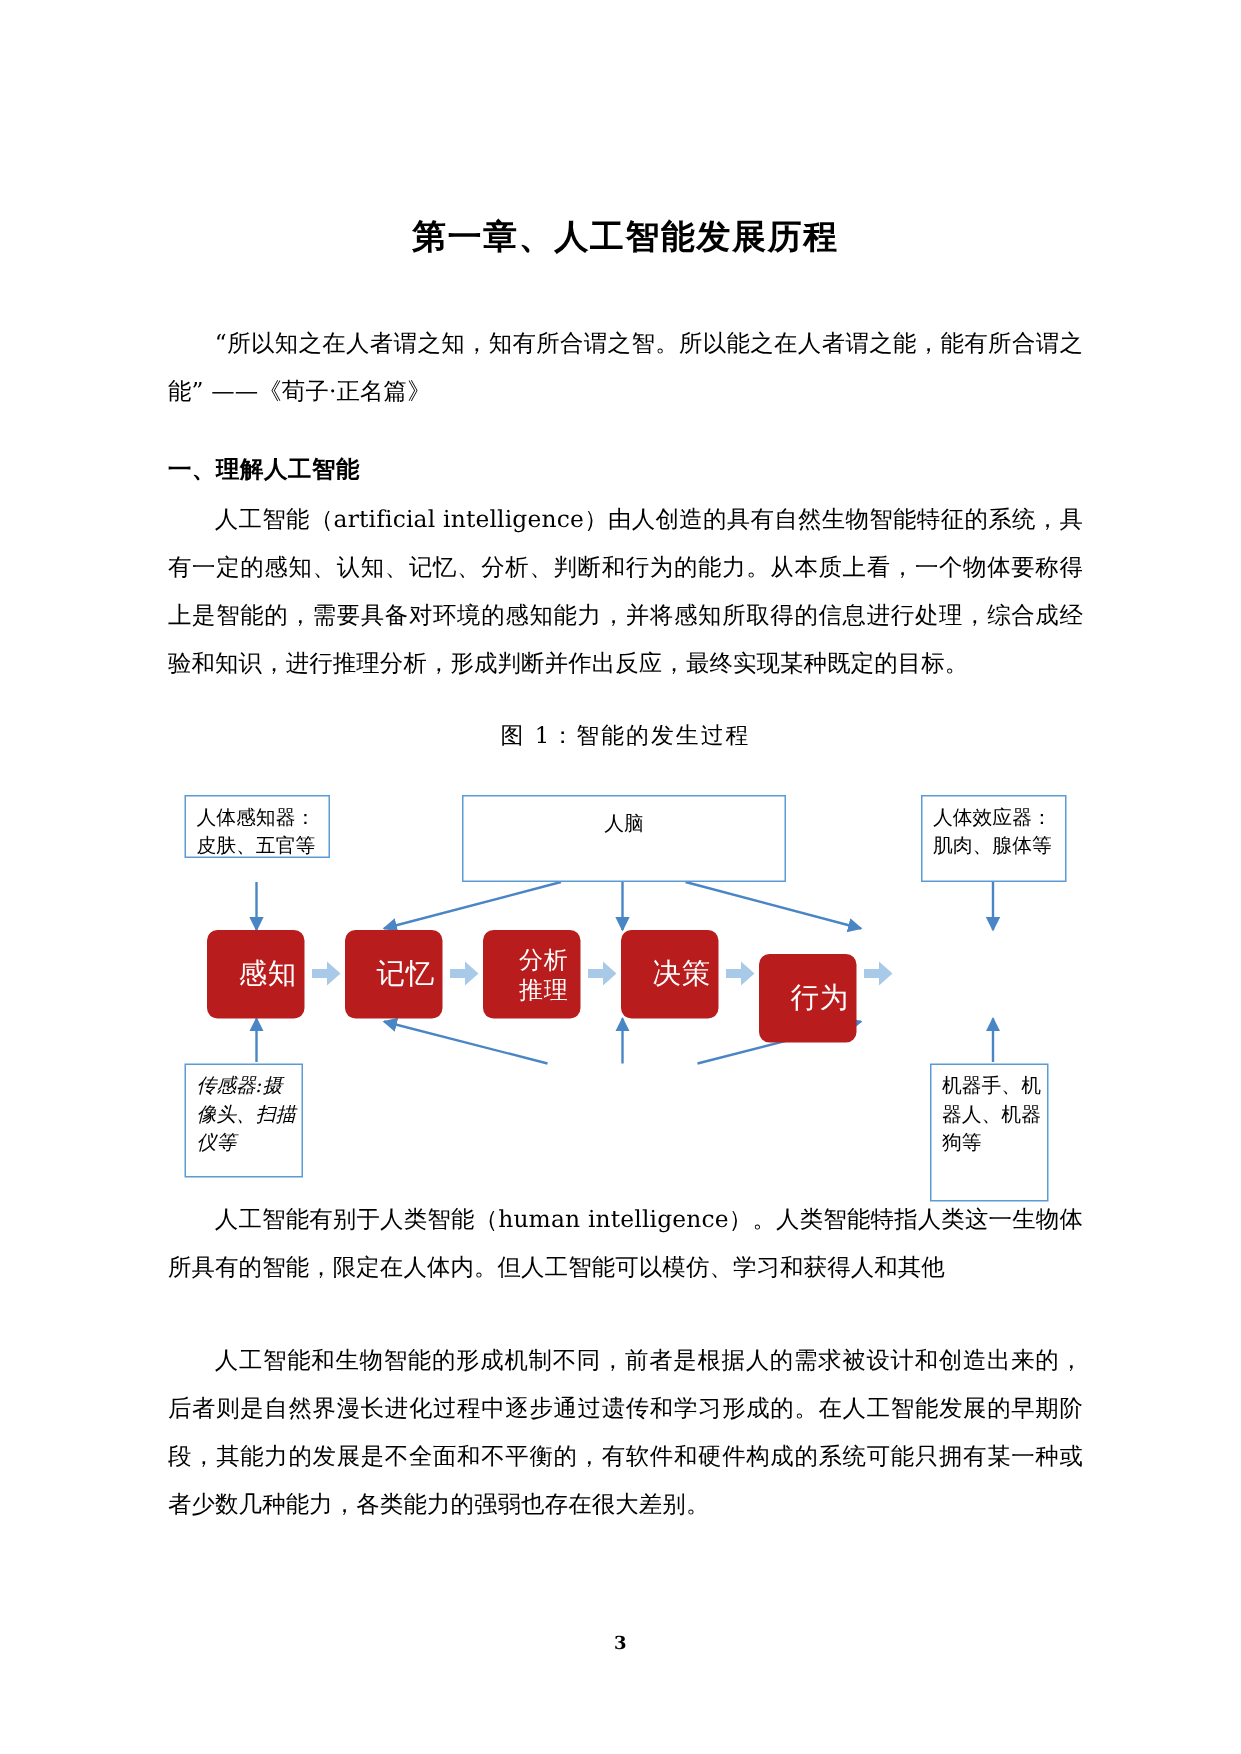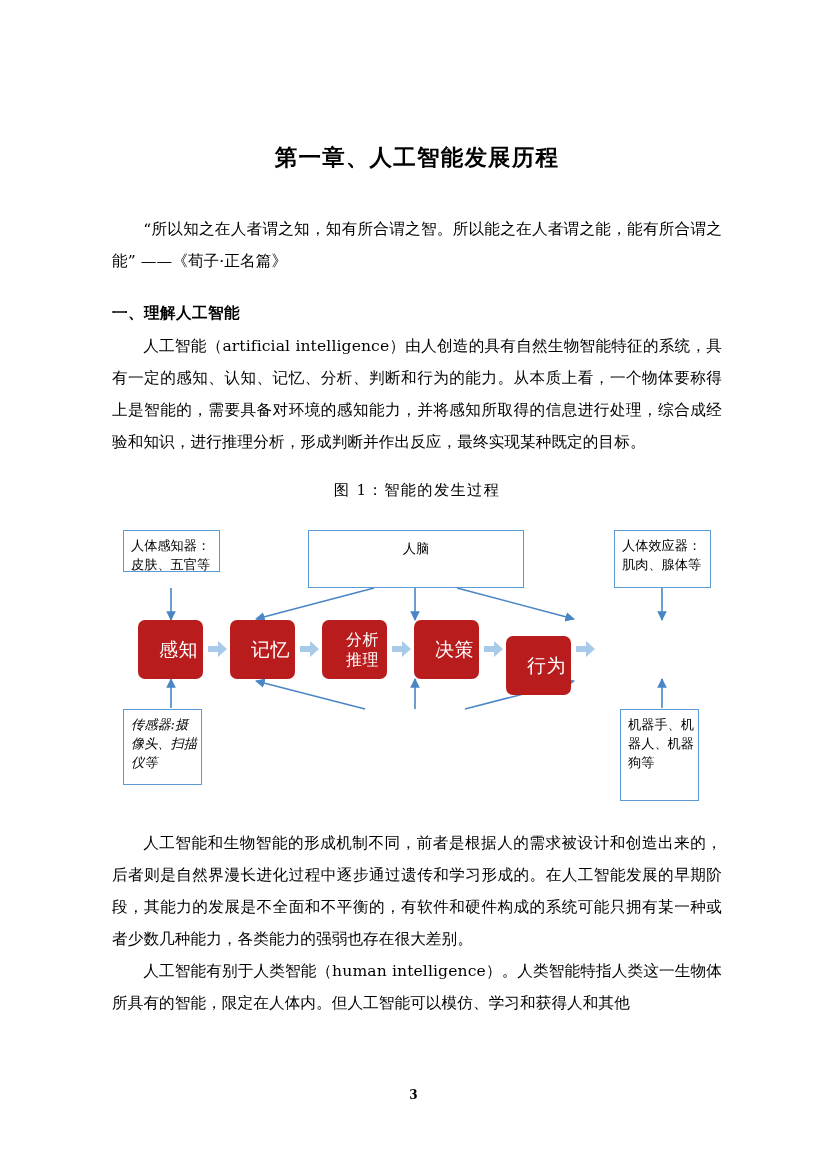--- a/index.html
+++ b/index.html
@@ -236,20 +236,20 @@
 
         <div class="node box-outline" style="left:508px; top:194px; width:79px; height:92px;">
           <span class="ln">机器手、机</span>
           <span class="ln">器人、机器</span>
           <span class="ln">狗等</span>
         </div>
 
       </div>
     </div>
 
+    <p class="para indent">人工智能有别于人类智能（human intelligence）。人类智能特指人类这一生物体所具有的智能，限定在人体内。但人工智能可以模仿、学习和获得人和其他</p>
+
     <p class="para indent para-after-fig">人工智能和生物智能的形成机制不同，前者是根据人的需求被设计和创造出来的，后者则是自然界漫长进化过程中逐步通过遗传和学习形成的。在人工智能发展的早期阶段，其能力的发展是不全面和不平衡的，有软件和硬件构成的系统可能只拥有某一种或者少数几种能力，各类能力的强弱也存在很大差别。</p>
-
-    <p class="para indent">人工智能有别于人类智能（human intelligence）。人类智能特指人类这一生物体所具有的智能，限定在人体内。但人工智能可以模仿、学习和获得人和其他</p>
 
   </div>
 
   <div class="page-number">3</div>
 </div>
 
 </body></html>

